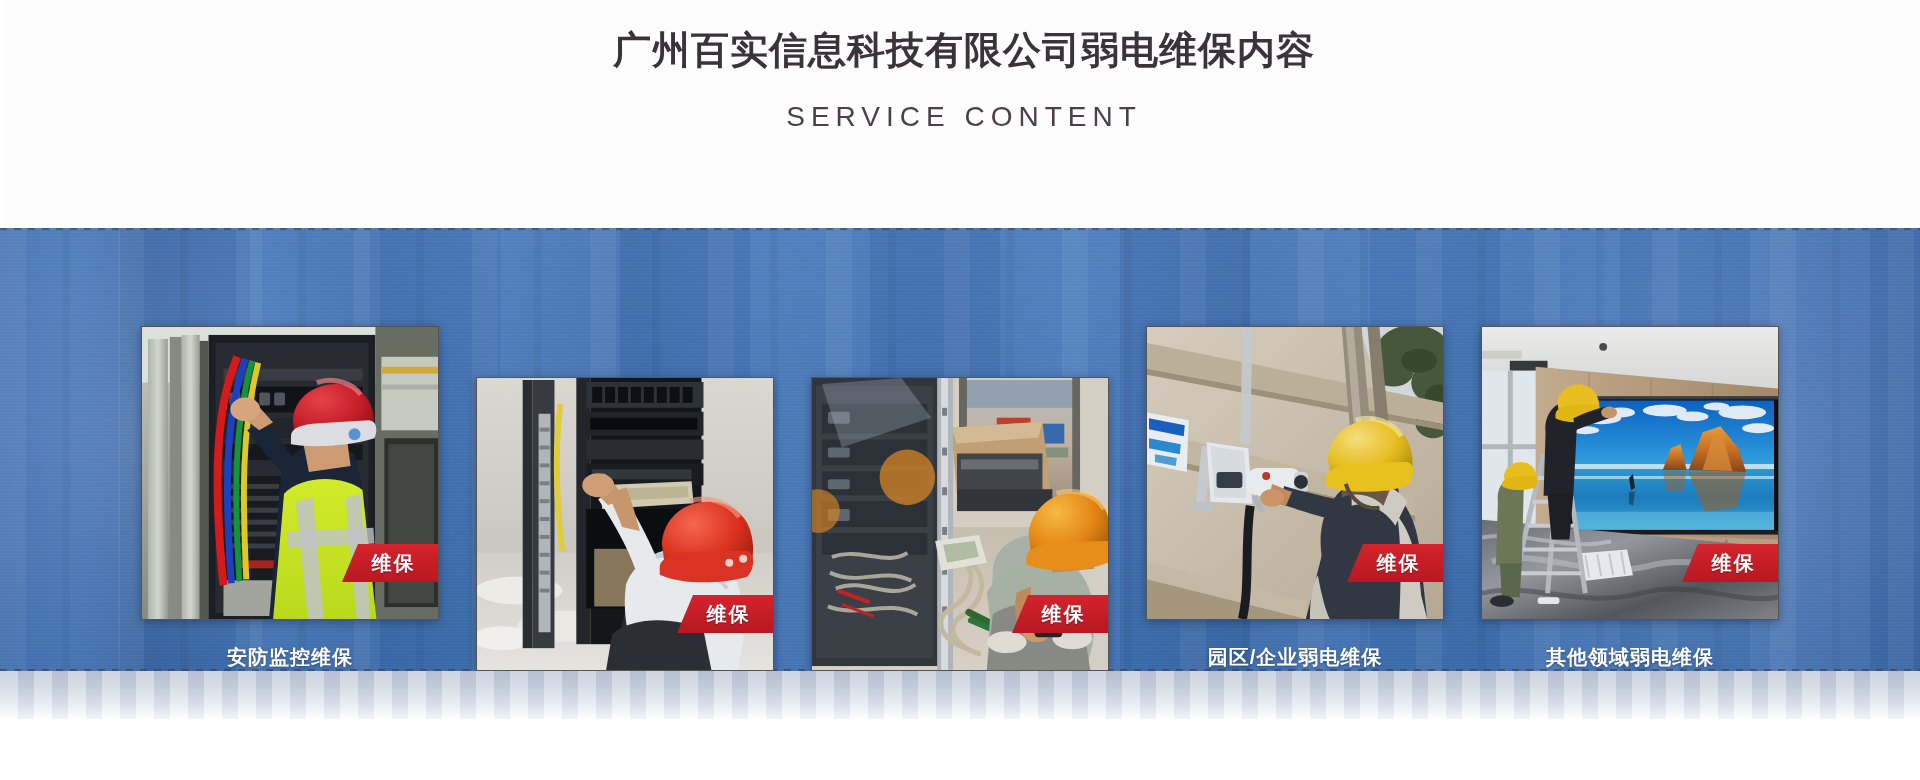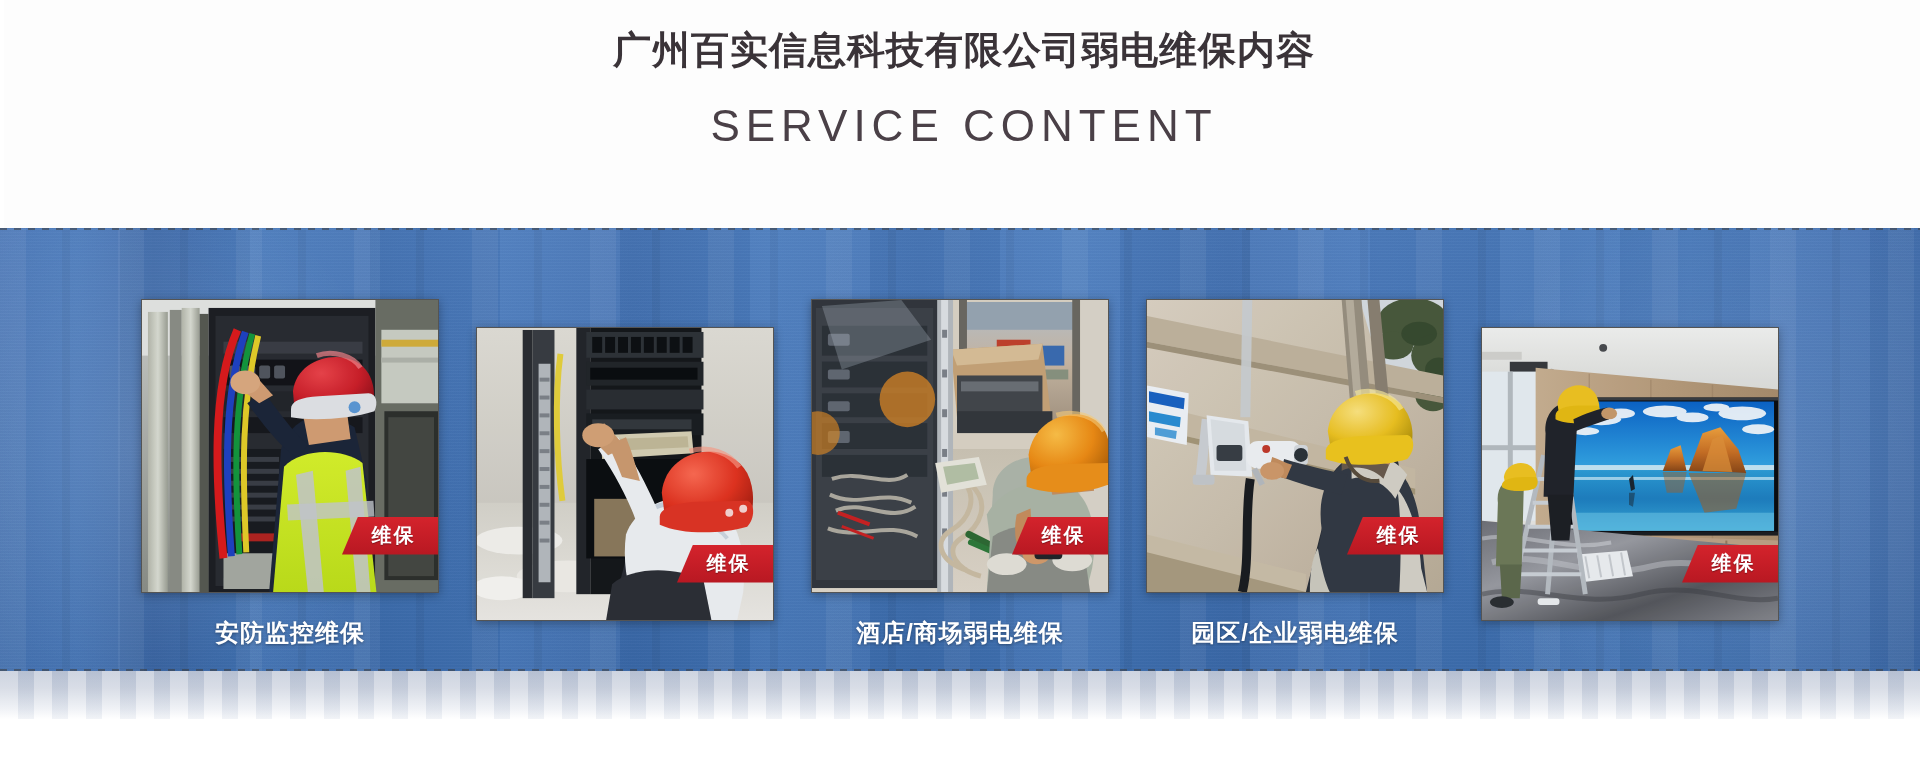--- a/index.html
+++ b/index.html
@@ -18,21 +18,21 @@
     background:#fdfdfd;
     display:flex; flex-direction:column; align-items:center; justify-content:flex-start;
     padding-top:26px;
   }
   #title {
     font-size:38px; font-weight:700; color:#3a3338;
     letter-spacing:1px; line-height:1.3; white-space:nowrap;
   }
   #subtitle {
     margin-top:26px;
-    font-size:44px; font-weight:400; color:#4a4047;
+    font-size:28px; font-weight:400; color:#4a4047;
     letter-spacing:6px; white-space:nowrap;
   }
 
   
   #banner {
     position:absolute; left:0; top:228px; width:1920px; height:443px;
     overflow:hidden;
     background:
       linear-gradient(180deg, rgba(255,255,255,0.05) 0%, rgba(0,0,0,0.05) 100%),
       linear-gradient(90deg,
@@ -94,21 +94,21 @@
       rgba(255,255,255,0.55) 0 18px, rgba(160,175,200,0.25) 18px 34px);
     opacity:.55;
   }
   #footer-white {
     position:absolute; left:0; top:719px; width:1920px; height:61px; background:#ffffff;
   }
 
   
   #cards {
     position:absolute; left:0; top:0; width:1920px; height:443px;
-    display:flex; justify-content:center; align-items:center;
+    display:flex; justify-content:center; align-items:flex-end;
     gap:37px; padding-top:48px;
   }
   .card { width:298px; display:flex; flex-direction:column; align-items:center; }
   .thumb {
     position:relative; width:298px; height:294px;
     background:#2a2a2a; overflow:hidden;
     box-shadow:0 2px 9px rgba(0,0,0,.30);
     border:1px solid rgba(255,255,255,.20);
   }
   .thumb .scene { position:absolute; inset:0; }
@@ -119,21 +119,21 @@
     background:linear-gradient(180deg,#d4232c 0%,#b81822 100%);
     color:#fff; font-size:20px; font-weight:700;
     display:flex; align-items:center; justify-content:center;
     padding:0 15px 0 22px;
     clip-path:polygon(16px 0, 100% 0, 100% 100%, 0 100%);
     letter-spacing:2px;
     text-shadow:0 1px 1px rgba(0,0,0,.35);
   }
   .caption {
     margin-top:24px; color:#ffffff;
-    font-size:24px; font-weight:700; letter-spacing:1px; white-space:nowrap;
+    font-size:20px; font-weight:700; letter-spacing:1px; white-space:nowrap;
     text-shadow:0 1px 3px rgba(0,0,0,.35);
   }
 
   
   
   
   .scene svg { display:block; width:100%; height:100%; }
 </style>
 </head>
 <body>
@@ -458,21 +458,20 @@
 
               <path d="M236 174 C 240 154, 268 148, 280 162 L 284 192 L 242 196 Z" fill="#c9905e"></path>
               <path d="M218 156 C 224 110, 288 100, 298 140 L 298 186 L 222 188 Z" fill="url(#c3hat)"></path>
               <path d="M216 180 C 216 172, 230 166, 252 165 L 298 164 L 298 186 C 272 196, 238 196, 216 188 Z" fill="#f0921a"></path>
               <path d="M246 116 C 266 110, 286 118, 294 132" stroke="#ffd27d" stroke-width="5" fill="none" opacity=".6"></path>
               <rect x="0" y="0" width="298" height="294" fill="#0a1a33" opacity=".04"></rect>
             </svg>
           </div>
           <div class="badge">维保</div>
         </div>
-        <div class="caption">酒店/商场弱电维保</div>
       </div>
 
       <div class="card">
         <div class="thumb">
           <div class="scene">
             <svg viewBox="0 0 298 294" preserveAspectRatio="none">
               <defs>
                 <linearGradient id="c4wall" x1="0" y1="0" x2="1" y2="1">
                   <stop offset="0" stop-color="#ded4c4"></stop>
                     <stop offset=".5" stop-color="#cfc3b0"></stop>
@@ -697,20 +696,21 @@
               <path d="M18 238 L 40 238 L 38 272 L 20 272 Z" fill="#5e6a4c"></path>
               <ellipse cx="20" cy="276" rx="12" ry="6" fill="#2c2f32"></ellipse>
               <path d="M30 156 C 26 146, 40 140, 46 148 L 48 160 L 32 164 Z" fill="#c99a6b"></path>
               <path d="M22 150 C 24 134, 48 130, 54 146 C 56 152, 54 158, 52 160 L 24 160 Z" fill="#f0c420"></path>
               <path d="M20 158 C 20 153, 30 150, 42 150 L 54 150 C 57 152, 57 160, 52 162 C 38 166, 26 164, 20 160 Z" fill="#e8bb12"></path>
               <rect x="0" y="0" width="298" height="294" fill="#0a1a33" opacity=".03"></rect>
             </svg>
           </div>
           <div class="badge">维保</div>
         </div>
+        <div class="caption">其他领域弱电维保</div>
       </div>
 
     </div>
   </div>
 
   <div id="footer-strip">
     <div class="fstripes"></div>
   </div>
   <div id="footer-white"></div>
 

